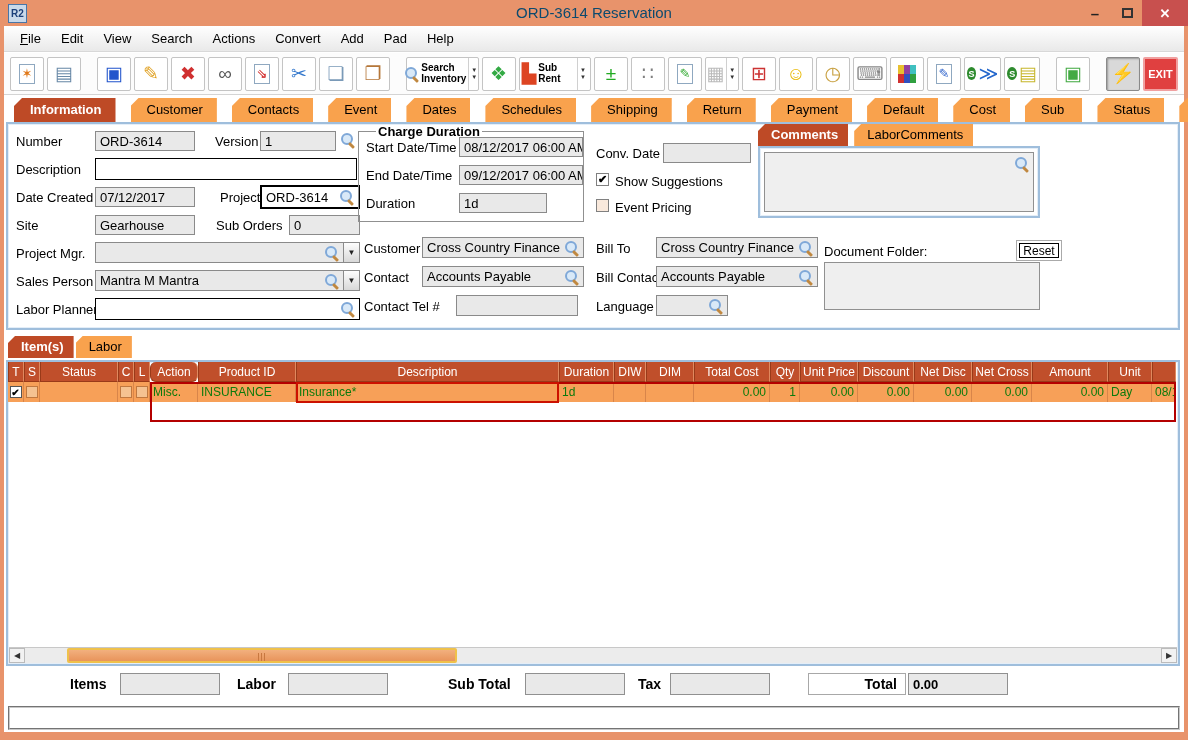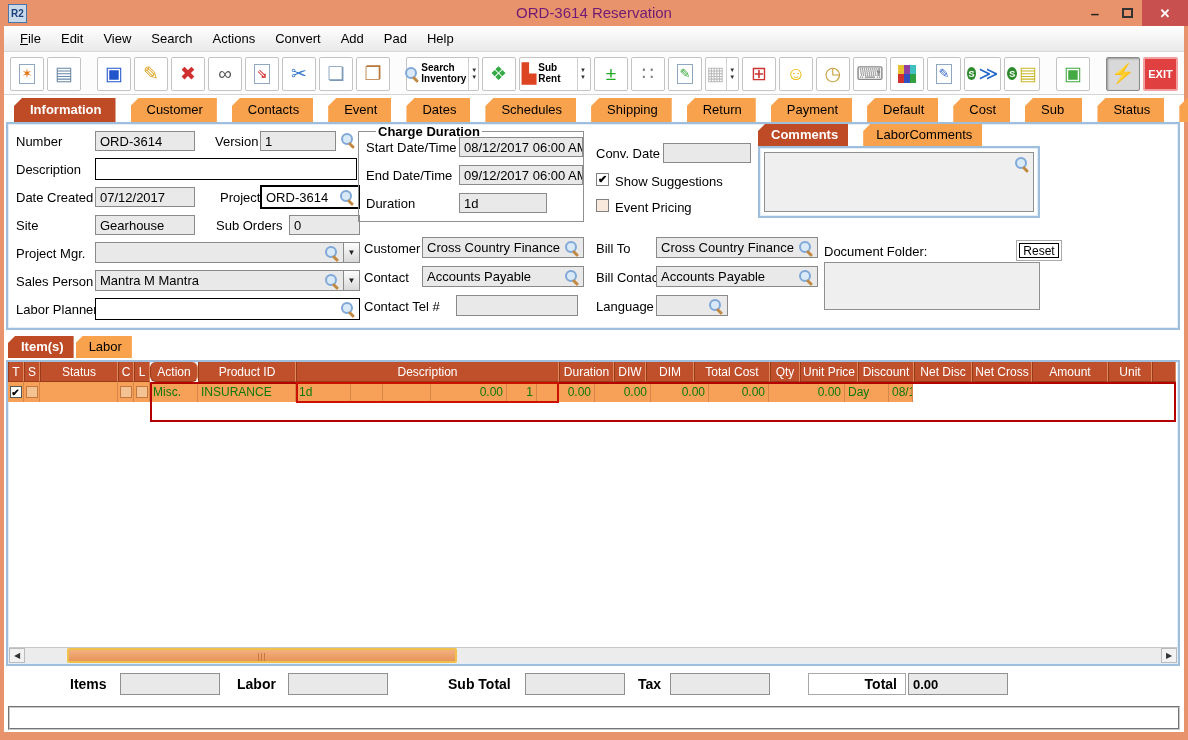--- a/index.html
+++ b/index.html
@@ -8,21 +8,21 @@
     position:relative; width:1188px; height:740px;
     background:#E8936B; font-family:"Liberation Sans", sans-serif;
     overflow:hidden; color:#000;
   }
   
   .titlebar { position:absolute; left:0; top:0; right:0; height:26px; background:#E8936B; }
   .app-icon { position:absolute; left:8px; top:4px; width:19px; height:19px; background:#C9D9EA;
     border:1px solid #4876A8; font:bold 10px "Liberation Sans",sans-serif; color:#1B3F7A;
     display:flex; align-items:center; justify-content:center; }
   .title-text { position:absolute; left:0; right:0; top:0; height:26px; text-align:center;
-    line-height:26px; font-size:15px; color:#701a75; }
+    line-height:26px; font-size:15px; color:#0c4a6e; }
   .wc { position:absolute; top:0; height:26px; display:flex; align-items:center; justify-content:center; }
   .wc-min { right:76px; width:34px; font:bold 15px "Liberation Sans",sans-serif; color:#222; }
   .wc-max { right:46px; width:30px; }
   .wc-max .box { width:11px; height:10px; border:2px solid #333; display:block; }
   .wc-close { right:0; width:46px; background:#C8504E; color:#fff; font:bold 13px "Liberation Sans",sans-serif; }
   
   .client { position:absolute; left:4px; top:26px; width:1180px; height:706px; background:#FFFFFF; }
   
   .menubar { position:absolute; left:0; top:0; width:100%; height:26px;
     background:linear-gradient(#ffffff,#E9E9E9); border-bottom:1px solid #D8D8D8;
@@ -76,21 +76,21 @@
     display:flex; align-items:center; font-size:13px; padding:0 4px; overflow:hidden; white-space:nowrap; }
   .combo-dd { width:17px; background:linear-gradient(#FDFDFD,#D8D8D8); border:1px solid #8A8A8A;
     font-size:8px; display:flex; align-items:center; justify-content:center; color:#222; }
   .cbx { position:absolute; width:13px; height:13px; border:1px solid #808080; background:#F9E9DC;
     display:flex; align-items:center; justify-content:center; font:bold 11px "Liberation Sans",sans-serif; }
   .cbx.checked { background:#fff; }
   fieldset.cd { position:absolute; left:350px; top:0px; width:226px; height:98px;
     border:1px solid #909090; }
   fieldset.cd legend { font:bold 13px "Liberation Sans",sans-serif; margin-left:17px; padding:0 2px; }
   .comments-wrap { position:absolute; left:750px; top:0; }
-  .comments-tabs { display:flex; gap:15px; }
+  .comments-tabs { display:flex; gap:6px; }
   .comments-panel { position:relative; margin-top:0; width:282px; height:72px; border:2px solid #9FBEDC;
     box-shadow:inset 0 0 0 1px #E4EEF8; background:#fff; padding:4px; }
   .comments-area { width:100%; height:100%; background:#EFEFEF; border:1px solid #909090; position:relative; }
   .comments-area .mag { position:absolute; right:4px; top:4px; }
   .reset-btn { position:absolute; left:1008px; top:116px; width:46px; height:21px; background:#fff;
     border:1px solid #aaa; box-shadow:inset 0 0 0 2px #fff, inset 0 0 0 3px #000;
     font-size:12px; display:flex; align-items:center; justify-content:center; }
   .docfolder-area { position:absolute; left:816px; top:138px; width:216px; height:48px;
     background:#EFEFEF; border:1px solid #909090; }
   
@@ -459,20 +459,21 @@
             </div>
             <div class="td" style="width: 78px;"></div>
             <div class="td ctr" style="width: 16px;">
               <span class="rowcb"></span>
             </div>
             <div class="td ctr" style="width: 16px;">
               <span class="rowcb"></span>
             </div>
             <div class="td" style="width: 48px;">Misc.</div>
             <div class="td" style="width: 98px;">INSURANCE</div>
+            <div class="td" style="width: 263px;">Insurance*</div>
             <div class="td" style="width: 55px;">1d</div>
             <div class="td" style="width: 32px;"></div>
             <div class="td" style="width: 48px;"></div>
             <div class="td num" style="width: 76px;">0.00</div>
             <div class="td num" style="width: 30px;">1</div>
             <div class="td num" style="width: 58px;">0.00</div>
             <div class="td num" style="width: 56px;">0.00</div>
             <div class="td num" style="width: 58px;">0.00</div>
             <div class="td num" style="width: 60px;">0.00</div>
             <div class="td num" style="width: 76px;">0.00</div>

